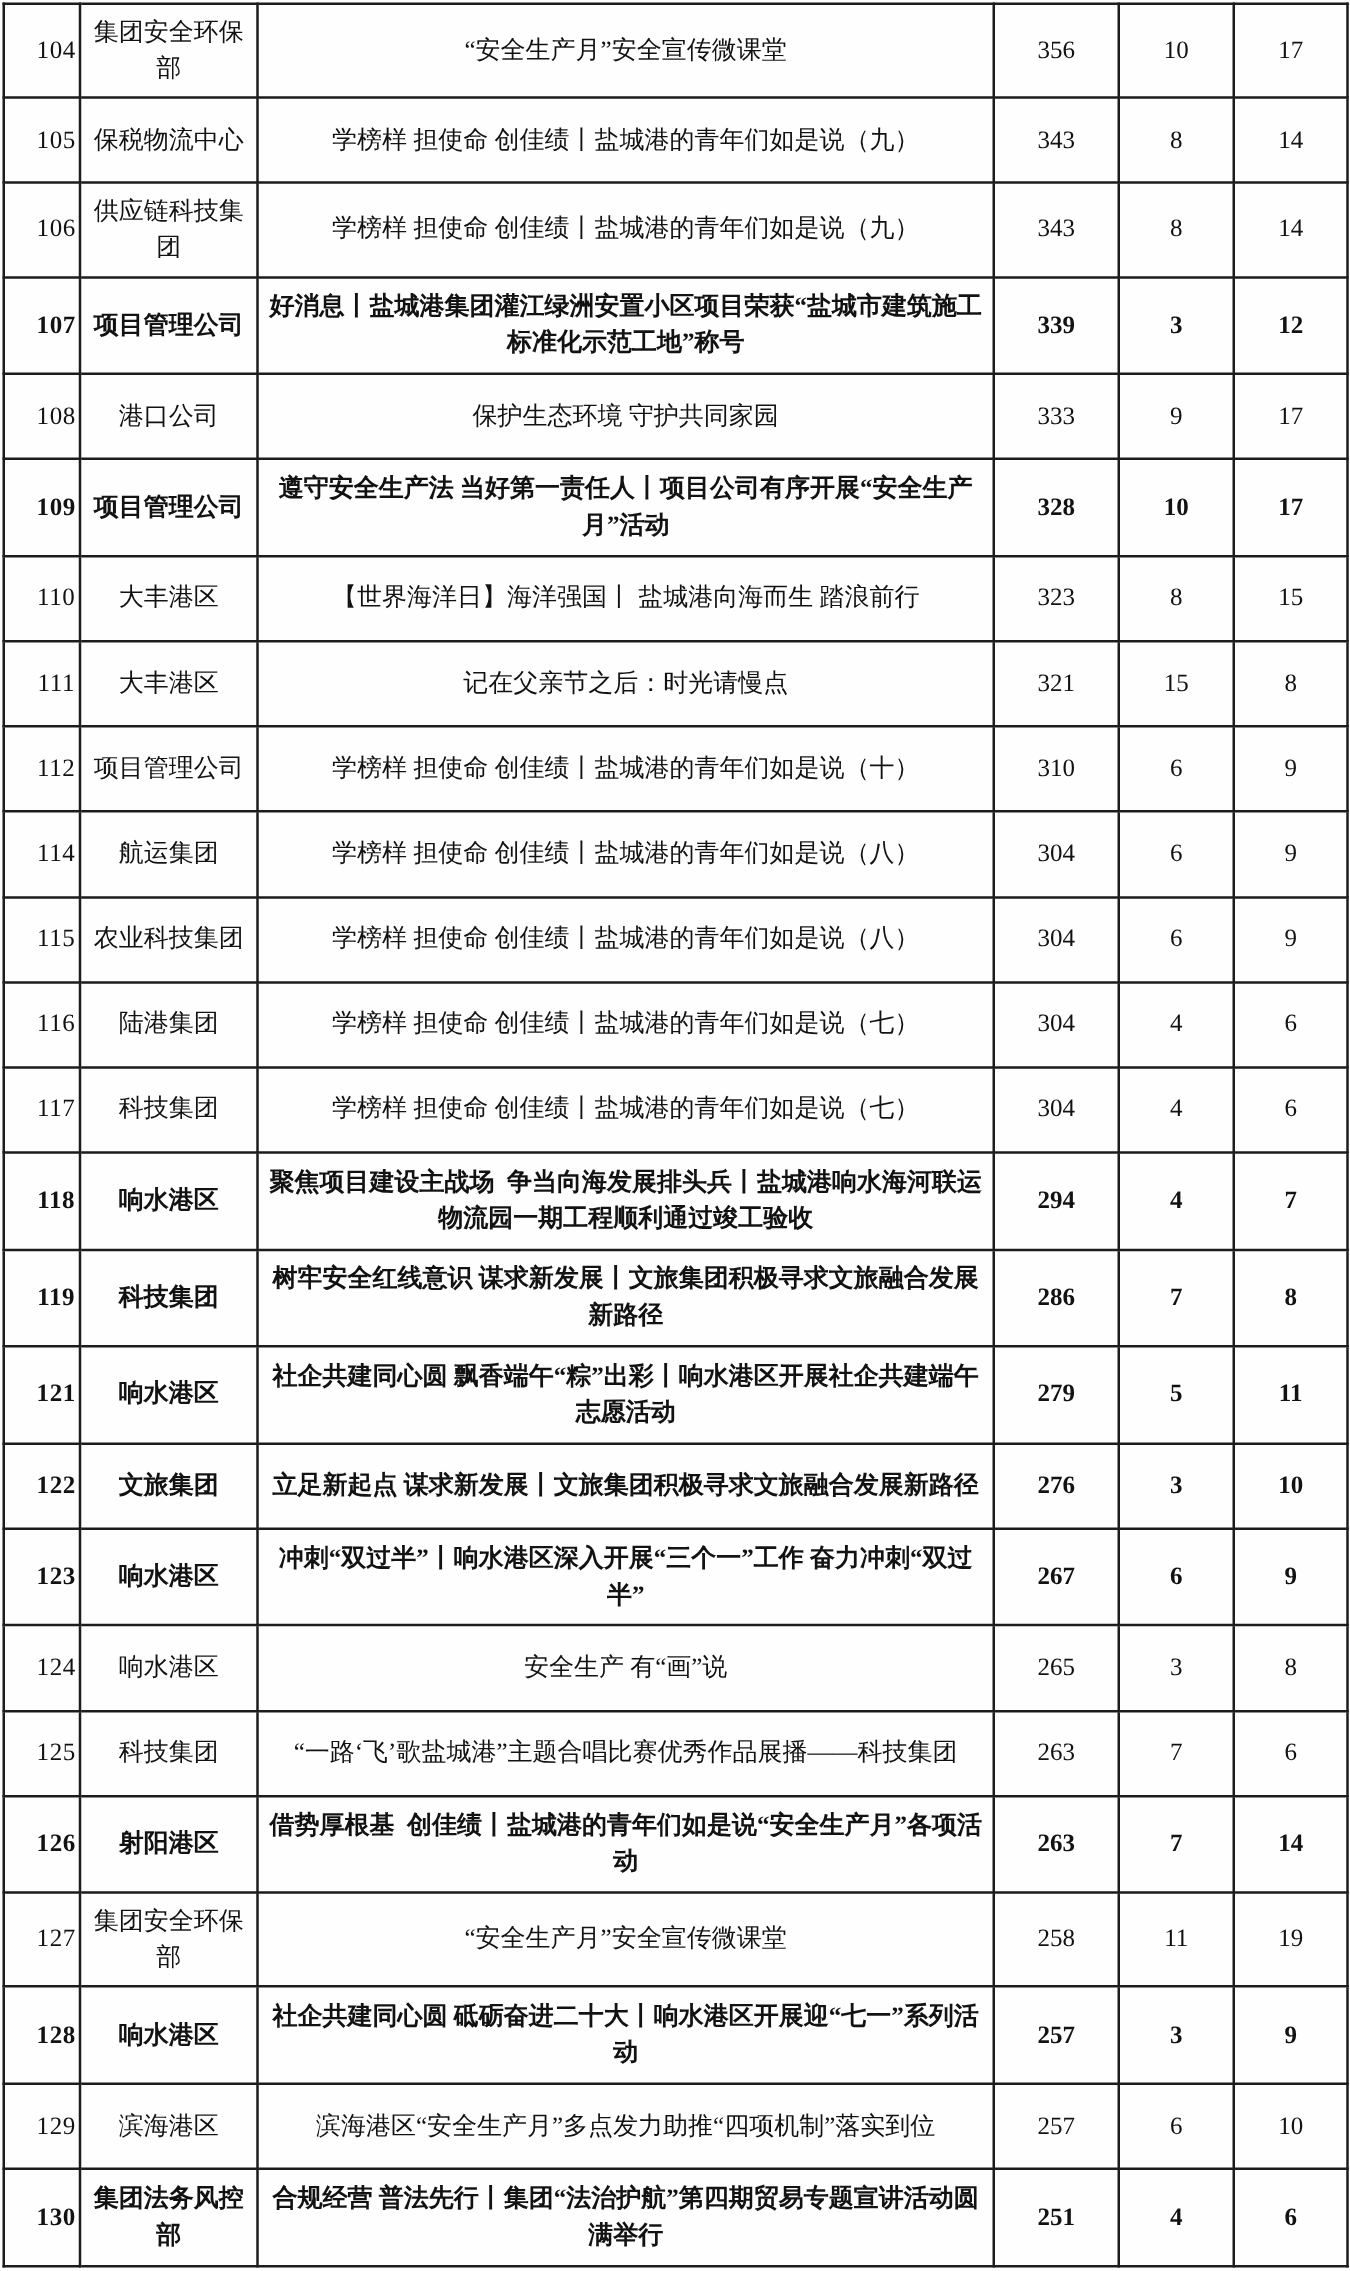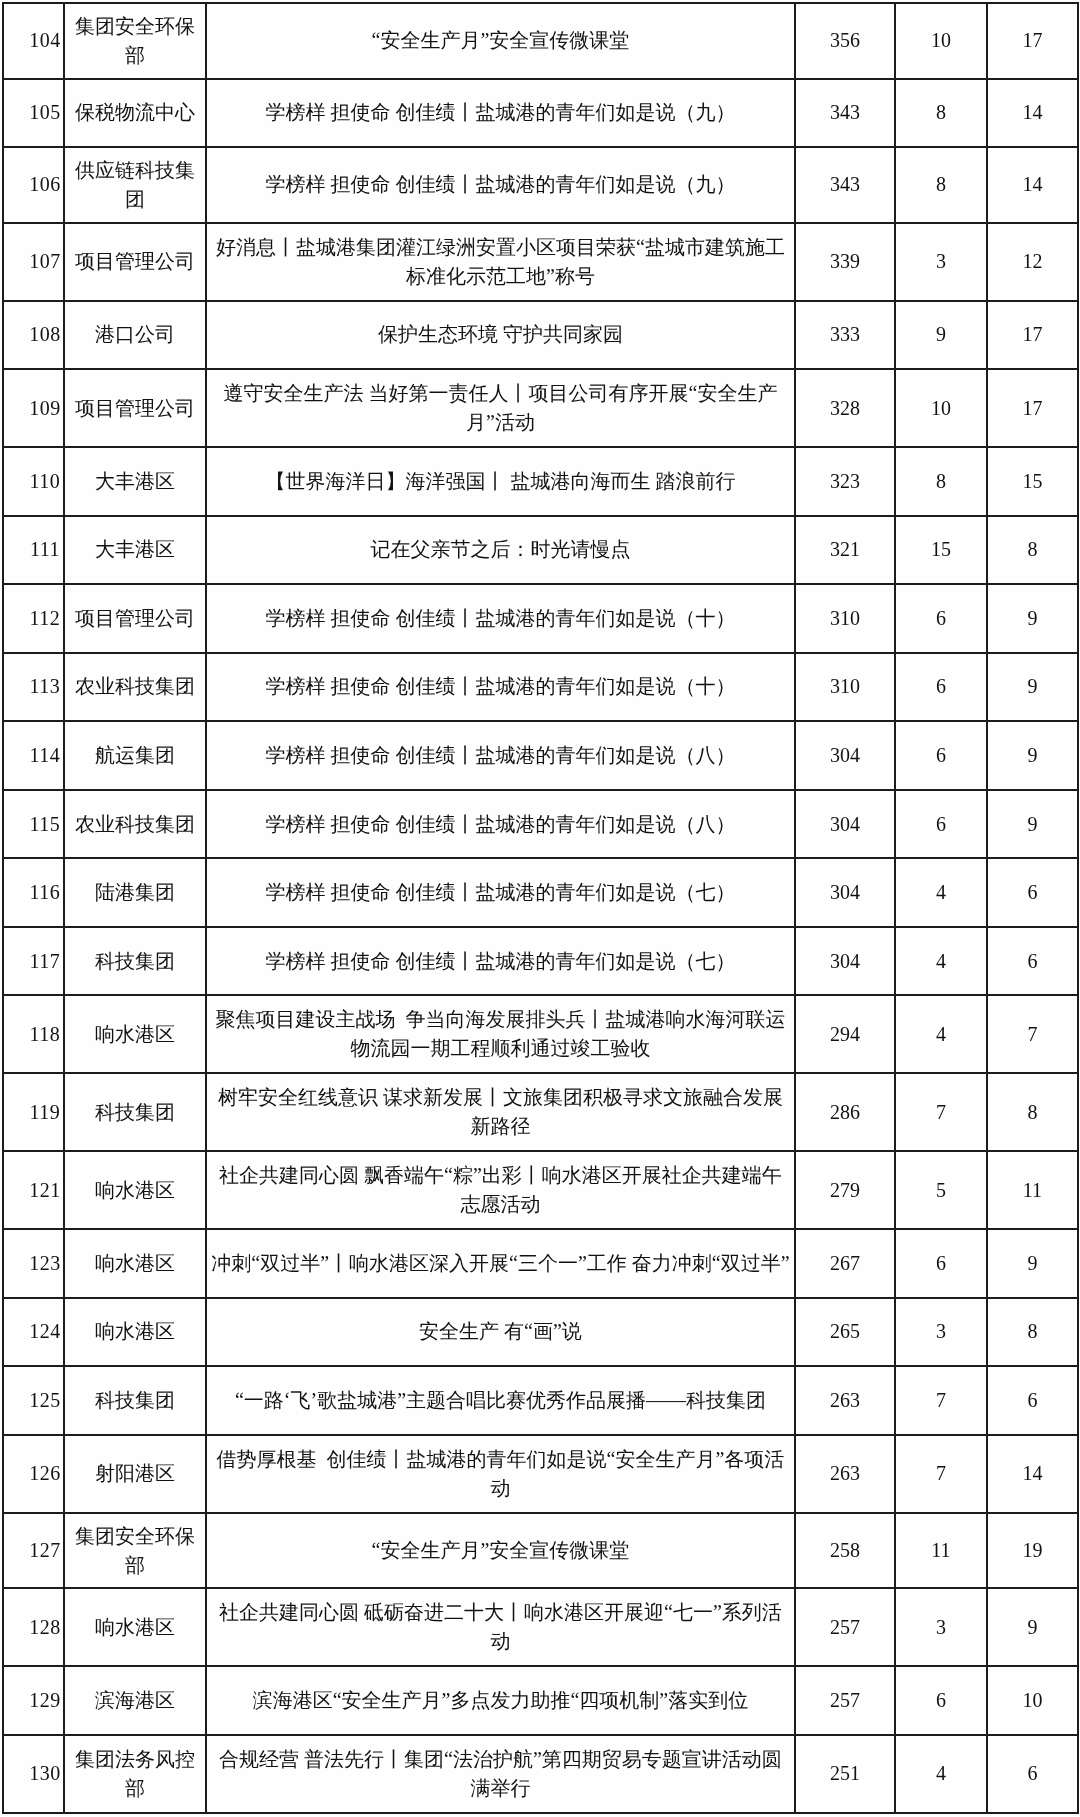--- a/index.html
+++ b/index.html
@@ -33,21 +33,21 @@
   }
   table.report td {
     border: 2px solid #1c1c1c;
     vertical-align: middle;
     text-align: center;
     font-size: 20px;
     line-height: 1.45;
     overflow: hidden;
   }
   tr.row { height: 58px; }
-  tr.row.tall { height: 58px; }
+  tr.row.tall { height: 58px; font-weight: bold; }
   td.cell-no {
     font-size: 19px;
     letter-spacing: 0.5px;
     padding-left: 24px;
   }
   td.cell-dept {
     font-size: 19px;
     padding: 2px 1px;
   }
   td.cell-title {
@@ -139,28 +139,20 @@
         </tr>
         <tr class="row">
           <td class="cell-no">112</td>
           <td class="cell-dept">项目管理公司</td>
           <td class="cell-title">学榜样 担使命 创佳绩丨盐城港的青年们如是说（十）</td>
           <td class="cell-metric">310</td>
           <td class="cell-metric">6</td>
           <td class="cell-metric">9</td>
         </tr>
         <tr class="row">
-          <td class="cell-no">113</td>
-          <td class="cell-dept">农业科技集团</td>
-          <td class="cell-title">学榜样 担使命 创佳绩丨盐城港的青年们如是说（十）</td>
-          <td class="cell-metric">310</td>
-          <td class="cell-metric">6</td>
-          <td class="cell-metric">9</td>
-        </tr>
-        <tr class="row">
           <td class="cell-no">114</td>
           <td class="cell-dept">航运集团</td>
           <td class="cell-title">学榜样 担使命 创佳绩丨盐城港的青年们如是说（八）</td>
           <td class="cell-metric">304</td>
           <td class="cell-metric">6</td>
           <td class="cell-metric">9</td>
         </tr>
         <tr class="row">
           <td class="cell-no">115</td>
           <td class="cell-dept">农业科技集团</td>
@@ -201,20 +193,28 @@
           <td class="cell-metric">7</td>
           <td class="cell-metric">8</td>
         </tr>
         <tr class="row tall">
           <td class="cell-no">121</td>
           <td class="cell-dept">响水港区</td>
           <td class="cell-title">社企共建同心圆 飘香端午“粽”出彩丨响水港区开展社企共建端午志愿活动</td>
           <td class="cell-metric">279</td>
           <td class="cell-metric">5</td>
           <td class="cell-metric">11</td>
+        </tr>
+        <tr class="row tall">
+          <td class="cell-no">122</td>
+          <td class="cell-dept">文旅集团</td>
+          <td class="cell-title">立足新起点 谋求新发展丨文旅集团积极寻求文旅融合发展新路径</td>
+          <td class="cell-metric">276</td>
+          <td class="cell-metric">3</td>
+          <td class="cell-metric">10</td>
         </tr>
         <tr class="row tall">
           <td class="cell-no">123</td>
           <td class="cell-dept">响水港区</td>
           <td class="cell-title">冲刺“双过半”丨响水港区深入开展“三个一”工作 奋力冲刺“双过半”</td>
           <td class="cell-metric">267</td>
           <td class="cell-metric">6</td>
           <td class="cell-metric">9</td>
         </tr>
         <tr class="row">

